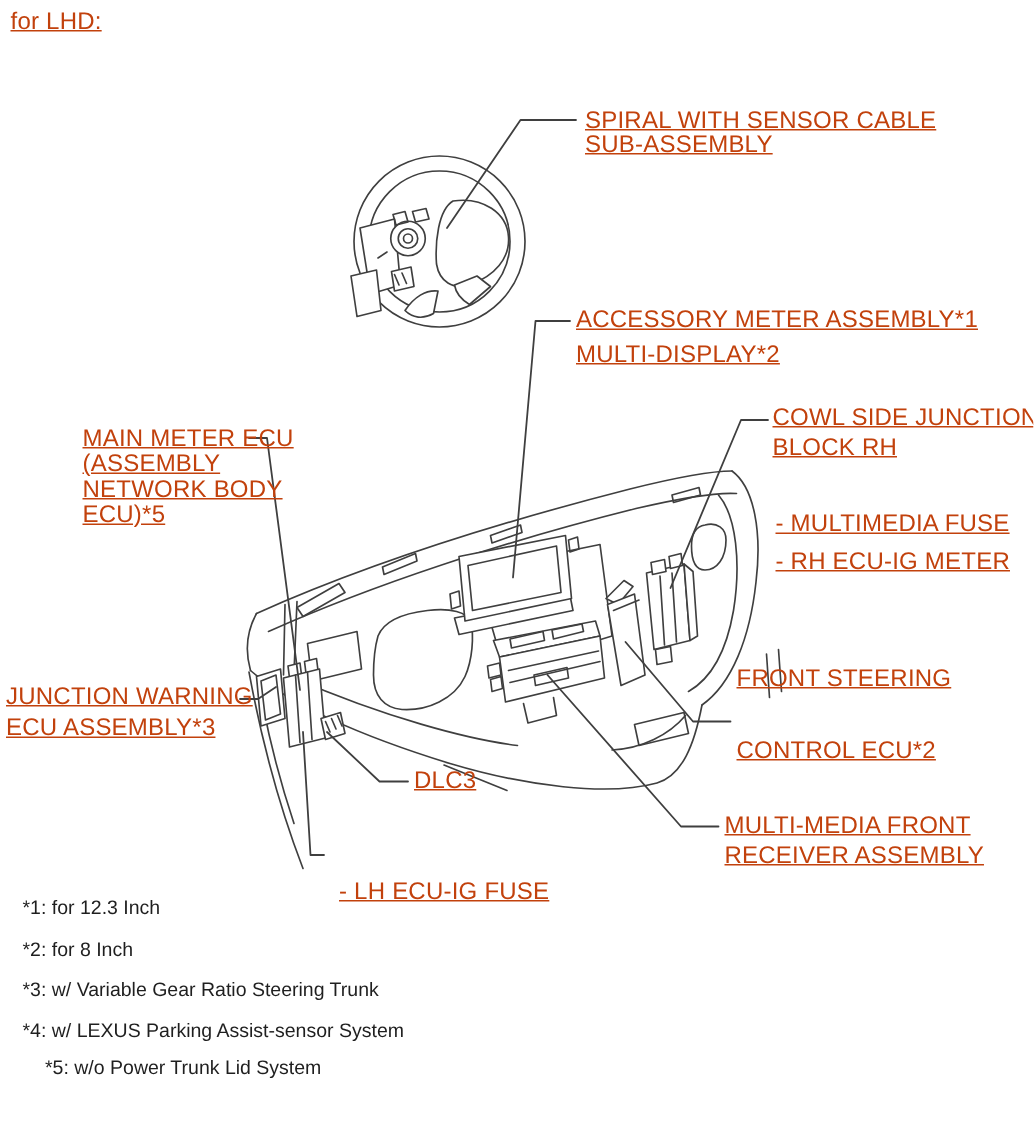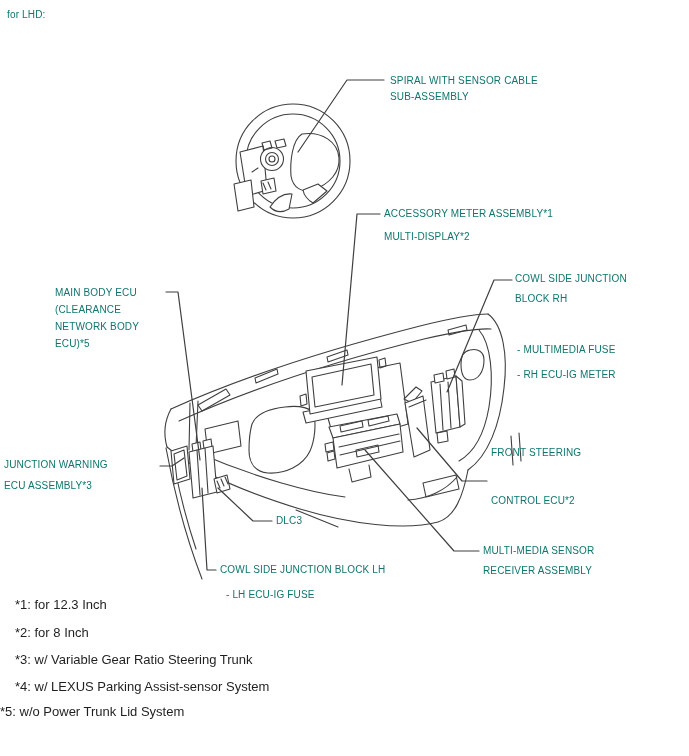--- a/index.html
+++ b/index.html
@@ -2,22 +2,22 @@
 <html><head>
 <meta charset="utf-8">
 <style>
   html,body{margin:0;padding:0;background:#fff;}
   .stage{
     position:relative;width:689px;height:756px;background:#fff;
     font-family:"Liberation Sans", sans-serif;color:#1f1f1f;overflow:hidden;
   }
   .art{position:absolute;left:0;top:0;}
   .lbl{
-    position:absolute;font-size:10px;line-height:14px;white-space:nowrap;
-    letter-spacing:0.15px;color:#0f766e;
+    position:absolute;font-size:16px;line-height:14px;white-space:nowrap;
+    letter-spacing:0.15px;color:#c2410c;text-decoration:underline;
   }
   .fn{position:absolute;font-size:13px;line-height:14px;white-space:nowrap;color:#1f1f1f;text-align:right;}
 </style>
 </head>
 <body>
 
 <div class="stage">
 
   <svg class="art" width="689" height="756" viewBox="0 0 689 756" fill="none" stroke="#3f3f3f" stroke-width="1.1" stroke-linecap="round" stroke-linejoin="round">
 
@@ -149,38 +149,37 @@
   <div class="lbl" style="left:390px;top:90px">SUB-ASSEMBLY</div>
 
   <div class="lbl" style="left:384px;top:207px">ACCESSORY METER ASSEMBLY*1</div>
   <div class="lbl" style="left:384px;top:230px">MULTI-DISPLAY*2</div>
 
   <div class="lbl" style="left:515px;top:272px">COWL SIDE JUNCTION</div>
   <div class="lbl" style="left:515px;top:292px">BLOCK RH</div>
   <div class="lbl" style="left:517px;top:343px">- MULTIMEDIA FUSE</div>
   <div class="lbl" style="left:517px;top:368px">- RH ECU-IG METER</div>
 
-  <div class="lbl" style="left:55px;top:286px">MAIN BODY ECU</div>
-  <div class="lbl" style="left:55px;top:303px">(CLEARANCE</div>
+  <div class="lbl" style="left:55px;top:286px">MAIN METER ECU</div>
+  <div class="lbl" style="left:55px;top:303px">(ASSEMBLY</div>
   <div class="lbl" style="left:55px;top:320px">NETWORK BODY</div>
   <div class="lbl" style="left:55px;top:337px">ECU)*5</div>
 
   <div class="lbl" style="left:4px;top:458px">JUNCTION WARNING</div>
   <div class="lbl" style="left:4px;top:479px">ECU ASSEMBLY*3</div>
 
   <div class="lbl" style="left:276px;top:514px">DLC3</div>
 
-  <div class="lbl" style="left:220px;top:563px">COWL SIDE JUNCTION BLOCK LH</div>
   <div class="lbl" style="left:226px;top:588px">- LH ECU-IG FUSE</div>
 
   <div class="lbl" style="left:491px;top:446px">FRONT STEERING</div>
   <div class="lbl" style="left:491px;top:494px">CONTROL ECU*2</div>
 
-  <div class="lbl" style="left:483px;top:544px">MULTI-MEDIA SENSOR</div>
+  <div class="lbl" style="left:483px;top:544px">MULTI-MEDIA FRONT</div>
   <div class="lbl" style="left:483px;top:564px">RECEIVER ASSEMBLY</div>
 
   <div class="fn" style="left:15px;top:598px">*1: for 12.3 Inch</div>
   <div class="fn" style="left:15px;top:626px">*2: for 8 Inch</div>
   <div class="fn" style="left:15px;top:653px">*3: w/ Variable Gear Ratio Steering Trunk</div>
   <div class="fn" style="left:15px;top:680px">*4: w/ LEXUS Parking Assist-sensor System</div>
-  <div class="fn" style="left:0;top:705px">*5: w/o Power Trunk Lid System</div>
+  <div class="fn" style="left:30px;top:705px">*5: w/o Power Trunk Lid System</div>
 
 </div>
 
 </body></html>

